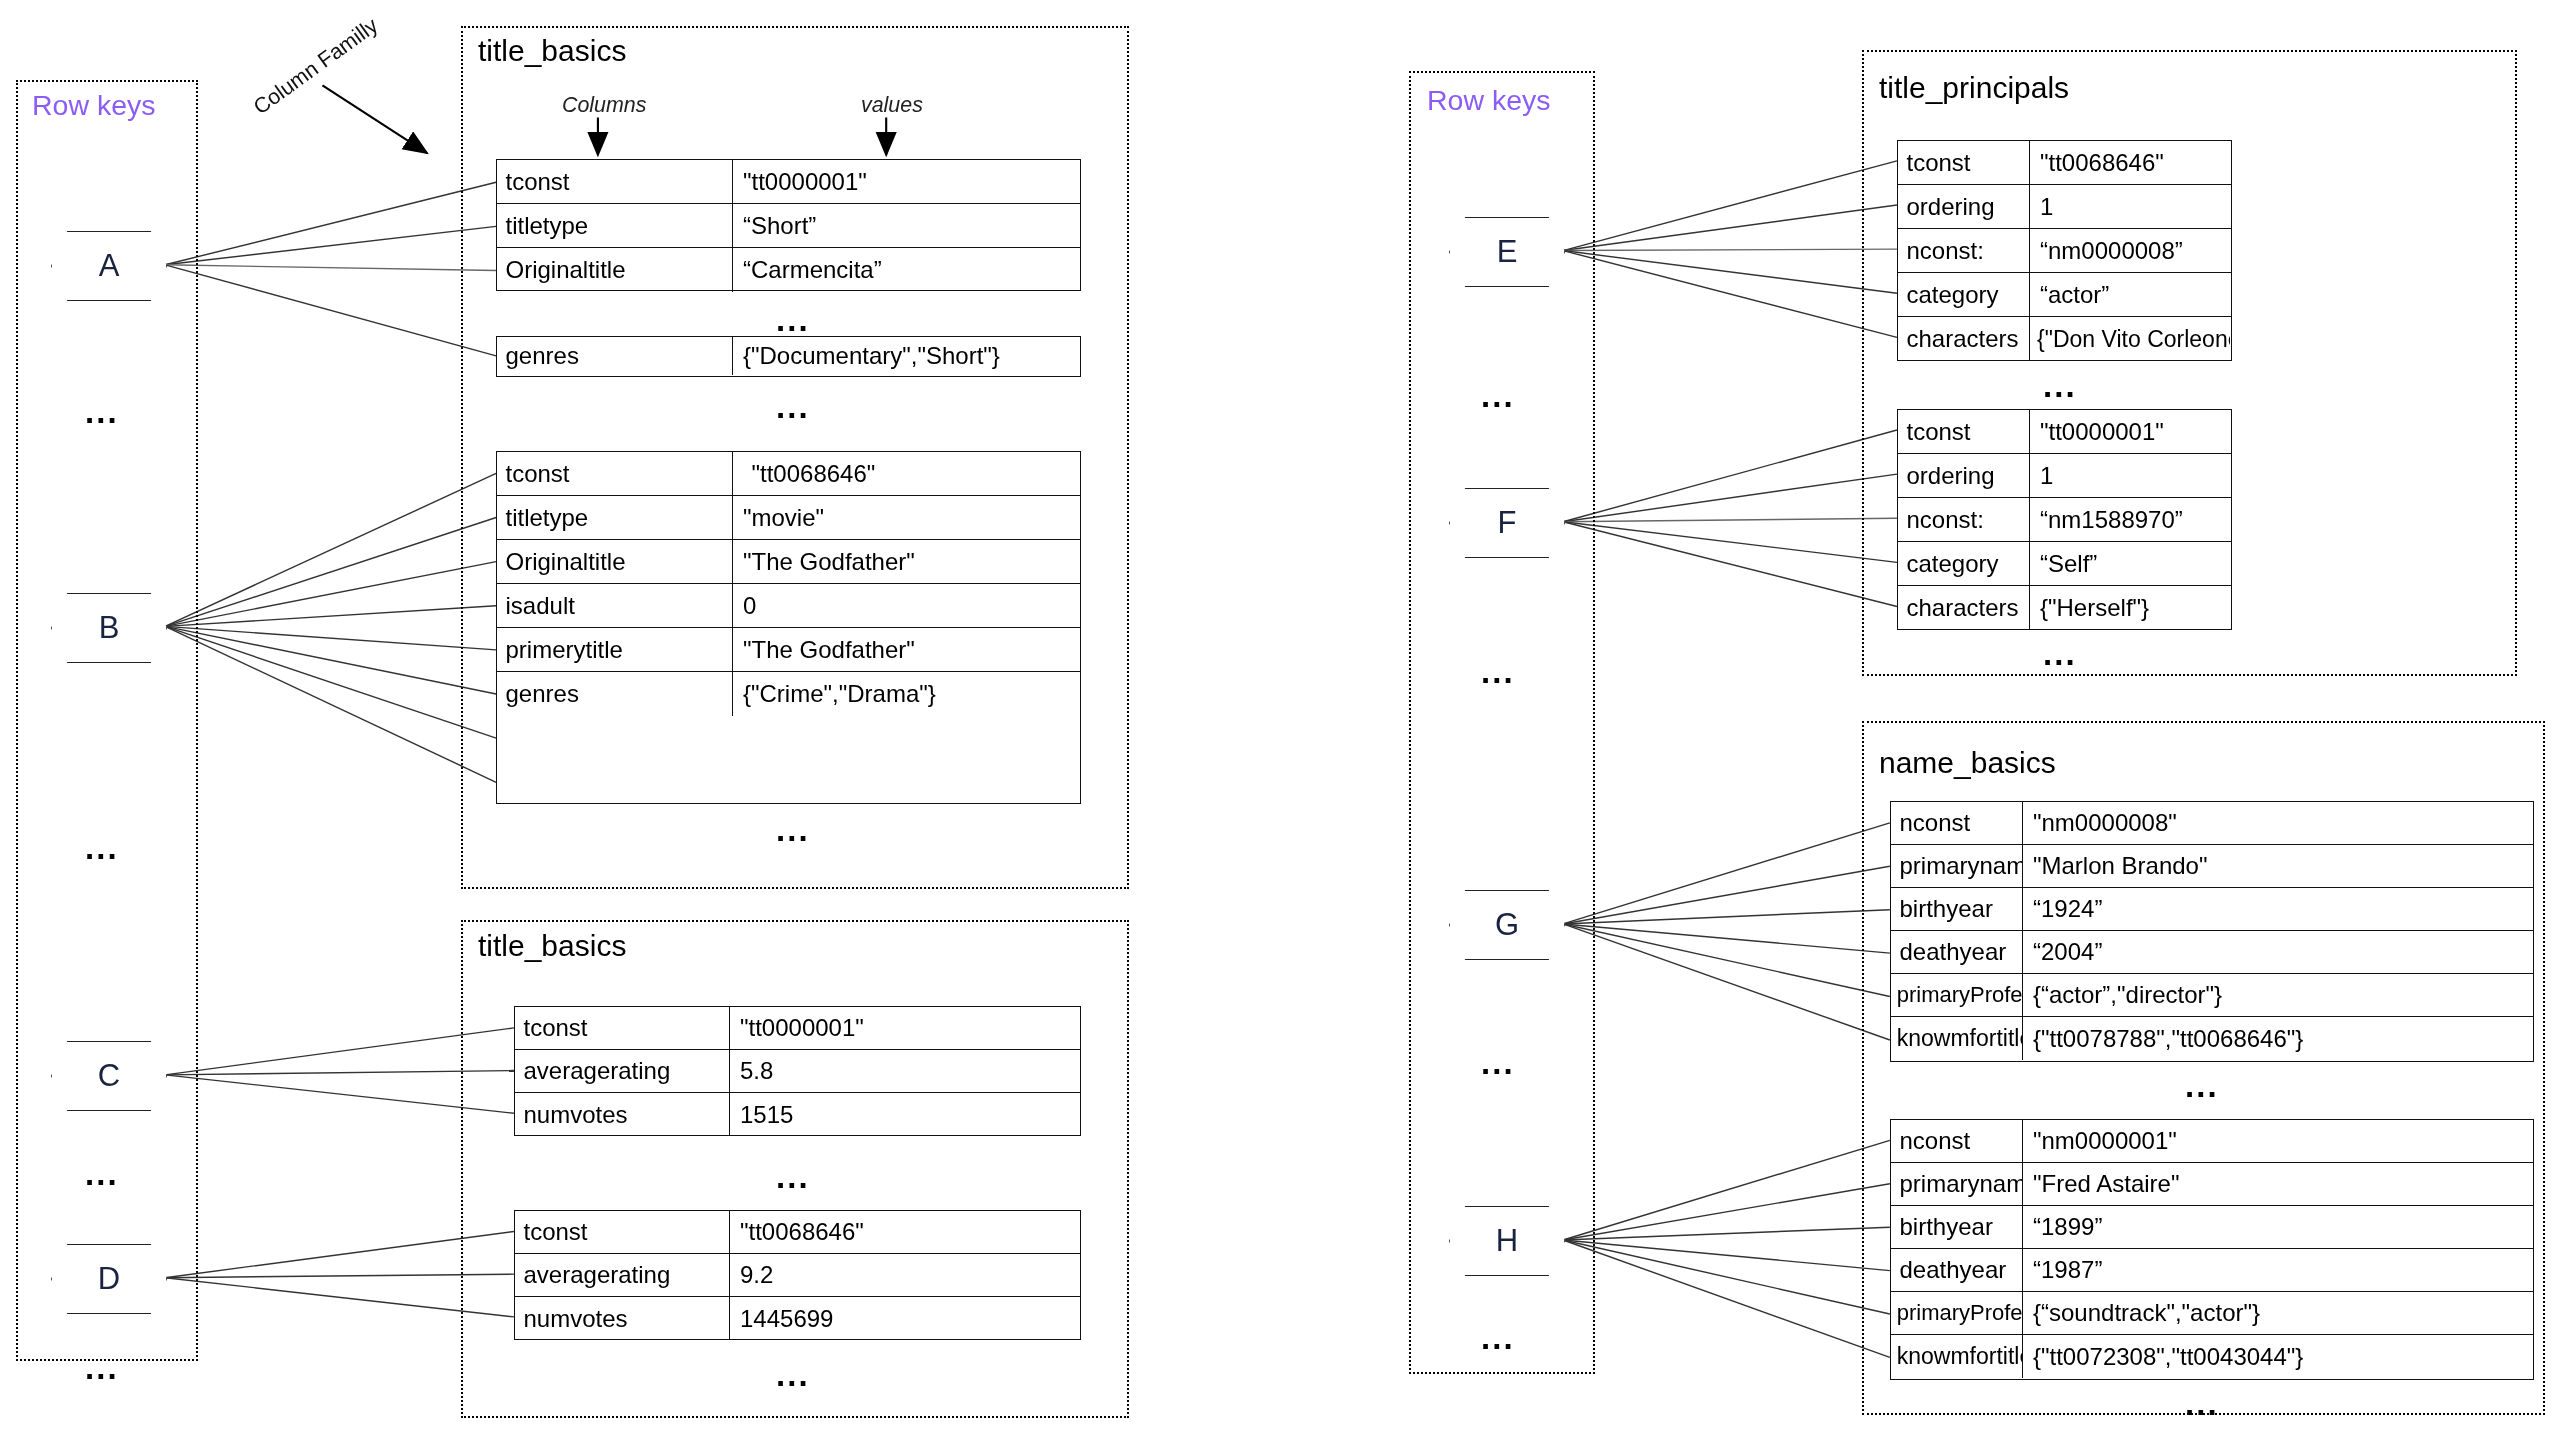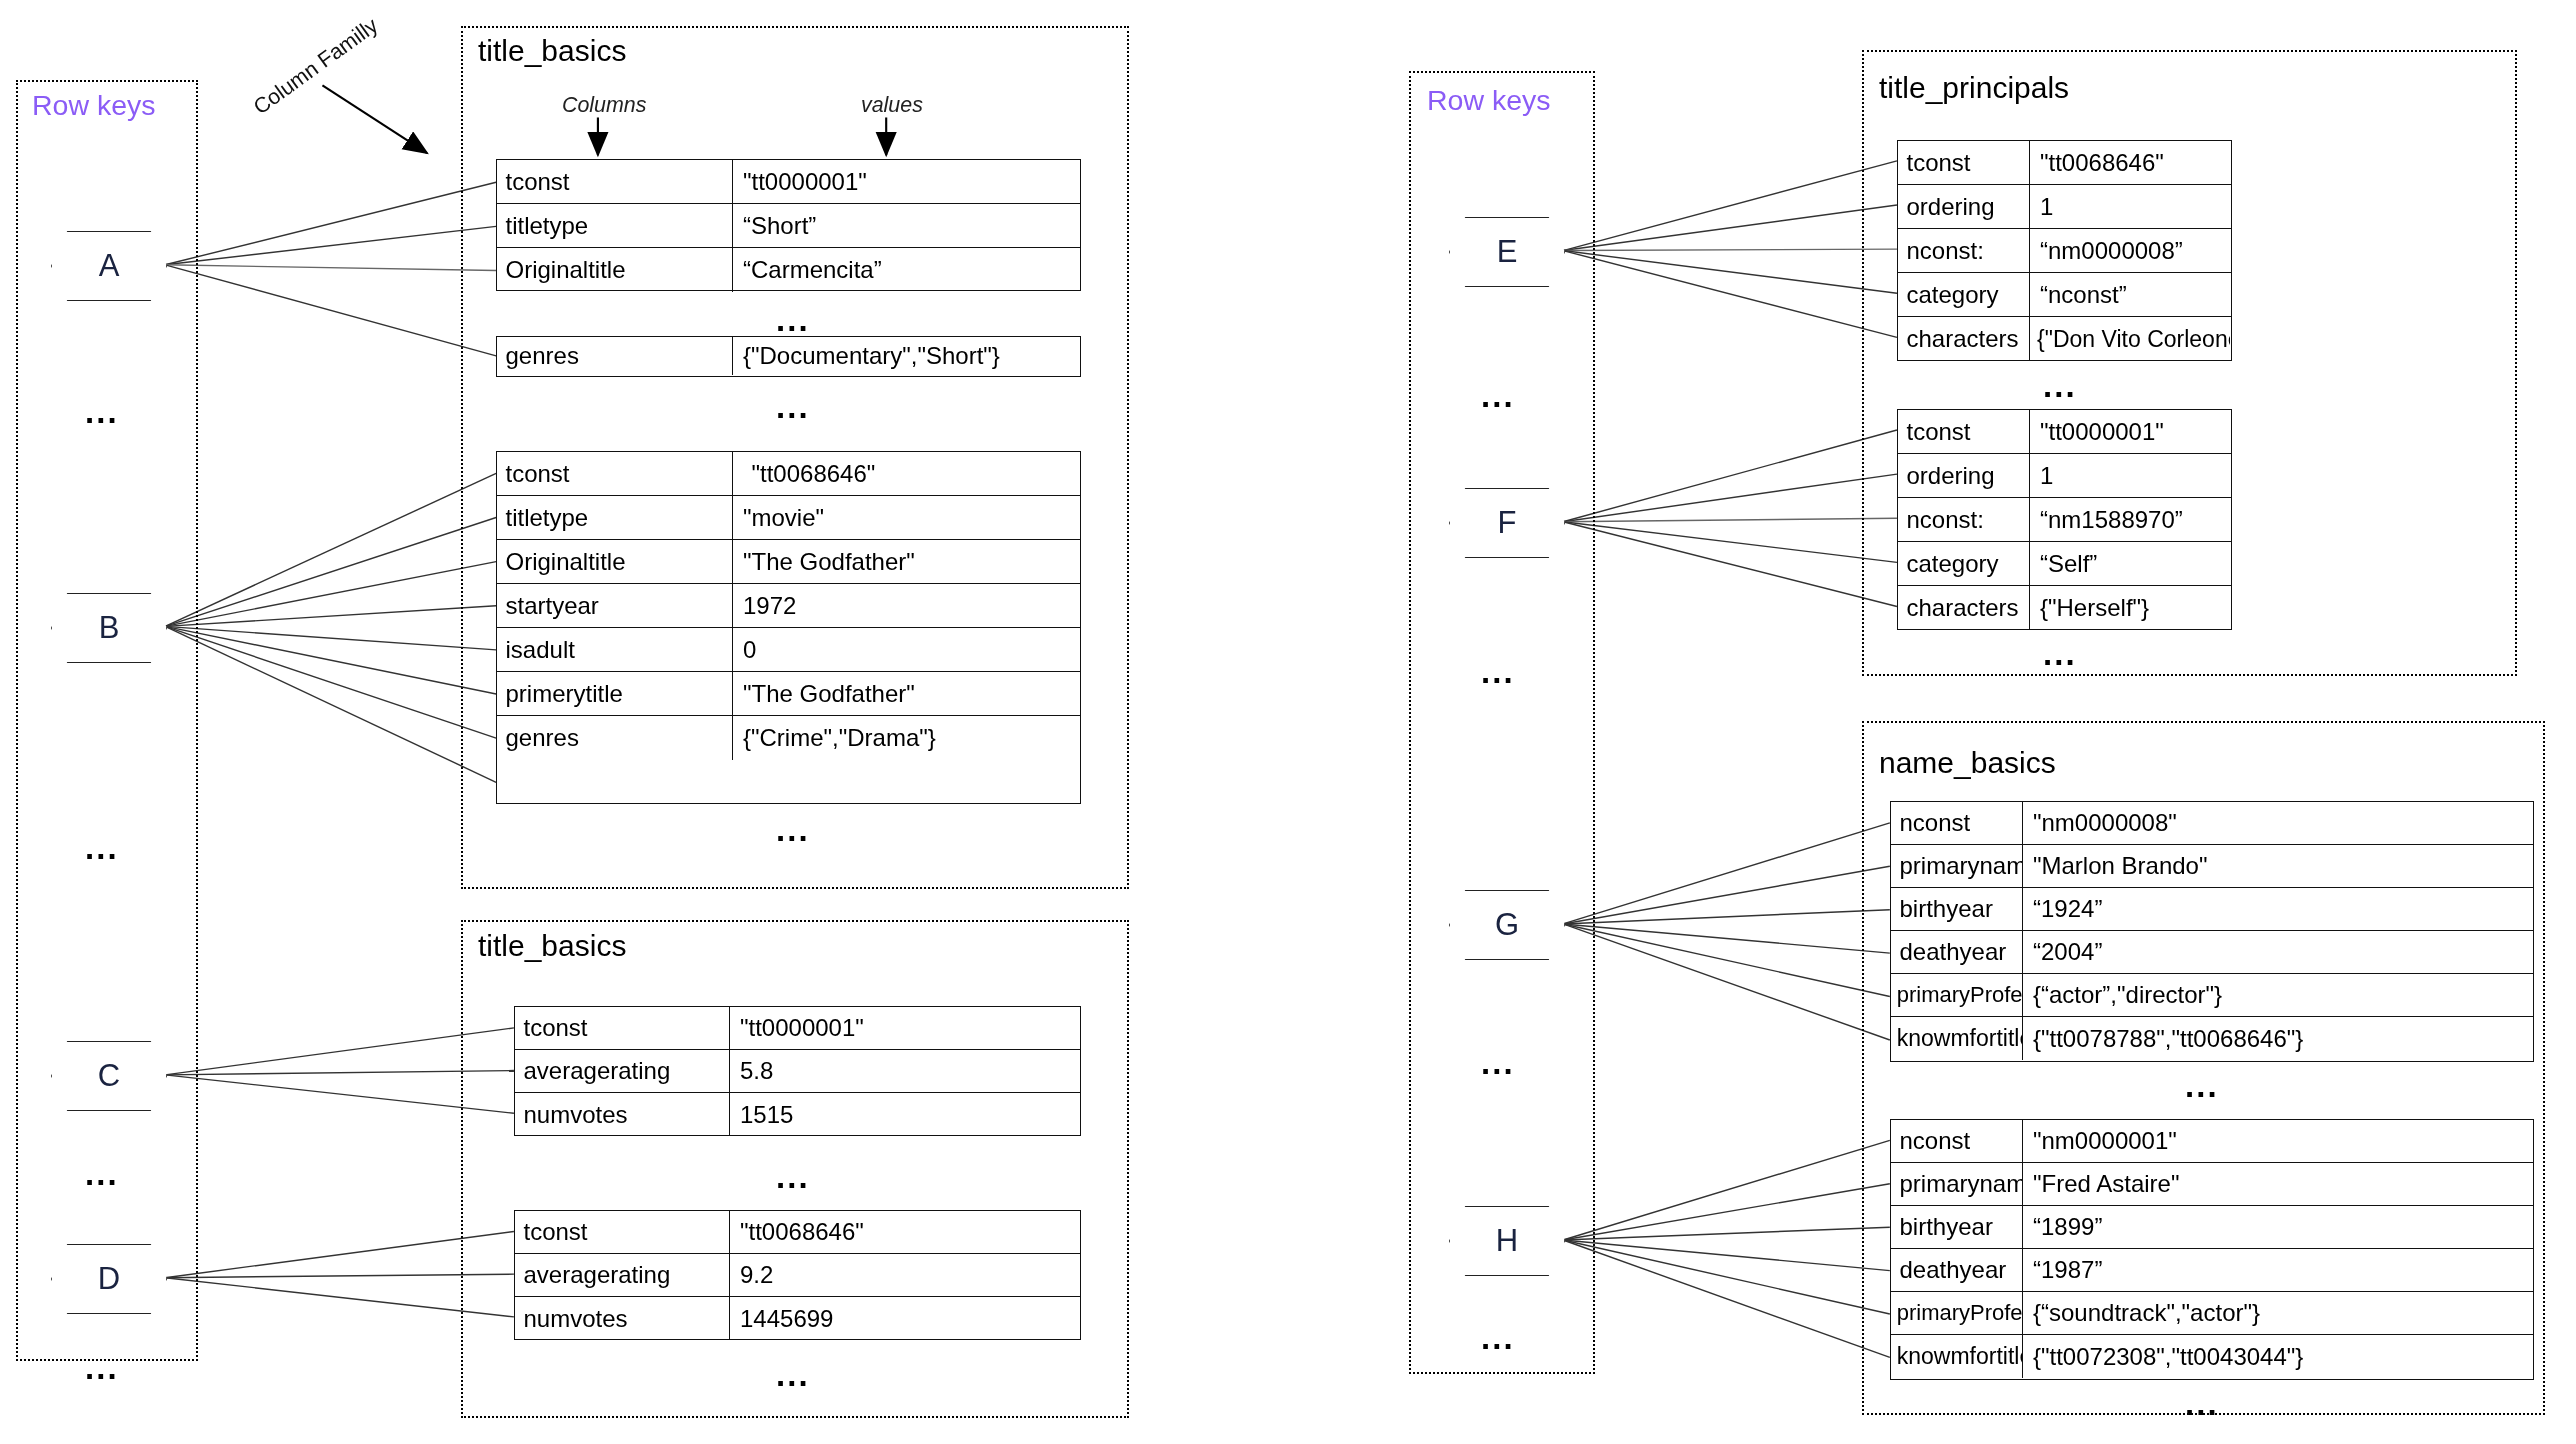--- a/index.html
+++ b/index.html
@@ -160,24 +160,20 @@
     </div>
     <div class="kvrow" style="height:44px;">
       <div class="kvkey" style="width:236px;">titletype</div>
       <div class="kvval" style="width:346px;">"movie"</div>
     </div>
     <div class="kvrow" style="height:44px;">
       <div class="kvkey" style="width:236px;">Originaltitle</div>
       <div class="kvval" style="width:346px;">"The Godfather"</div>
     </div>
     <div class="kvrow" style="height:44px;">
-      <div class="kvkey" style="width:236px;">startyear</div>
-      <div class="kvval" style="width:346px;">1972</div>
-    </div>
-    <div class="kvrow" style="height:44px;">
       <div class="kvkey" style="width:236px;">isadult</div>
       <div class="kvval" style="width:346px;">0</div>
     </div>
     <div class="kvrow" style="height:44px;">
       <div class="kvkey" style="width:236px;">primerytitle</div>
       <div class="kvval" style="width:346px;">"The Godfather"</div>
     </div>
     <div class="kvrow" style="height:44px;">
       <div class="kvkey" style="width:236px;">genres</div>
       <div class="kvval" style="width:346px;">{"Crime","Drama"}</div>
@@ -257,21 +253,21 @@
     <div class="kvrow" style="height:44px;">
       <div class="kvkey" style="width:132px;">ordering</div>
       <div class="kvval" style="width:200px;">1</div>
     </div>
     <div class="kvrow" style="height:44px;">
       <div class="kvkey" style="width:132px;">nconst:</div>
       <div class="kvval" style="width:200px;">“nm0000008”</div>
     </div>
     <div class="kvrow" style="height:44px;">
       <div class="kvkey" style="width:132px;">category</div>
-      <div class="kvval" style="width:200px;">“nconst”</div>
+      <div class="kvval" style="width:200px;">“actor”</div>
     </div>
     <div class="kvrow" style="height:44px;">
       <div class="kvkey" style="width:132px;">characters</div>
       <div class="kvval" style="width:200px;font-size:23px;padding-left:7.1px;">{"Don Vito Corleone"}</div>
     </div>
   </div>
 
   <div class="ellip" style="left:2043px;top:369px;">...</div>
 
   <div class="kvtable" style="left:1897px;top:409px;width:335px;height:221px;">

